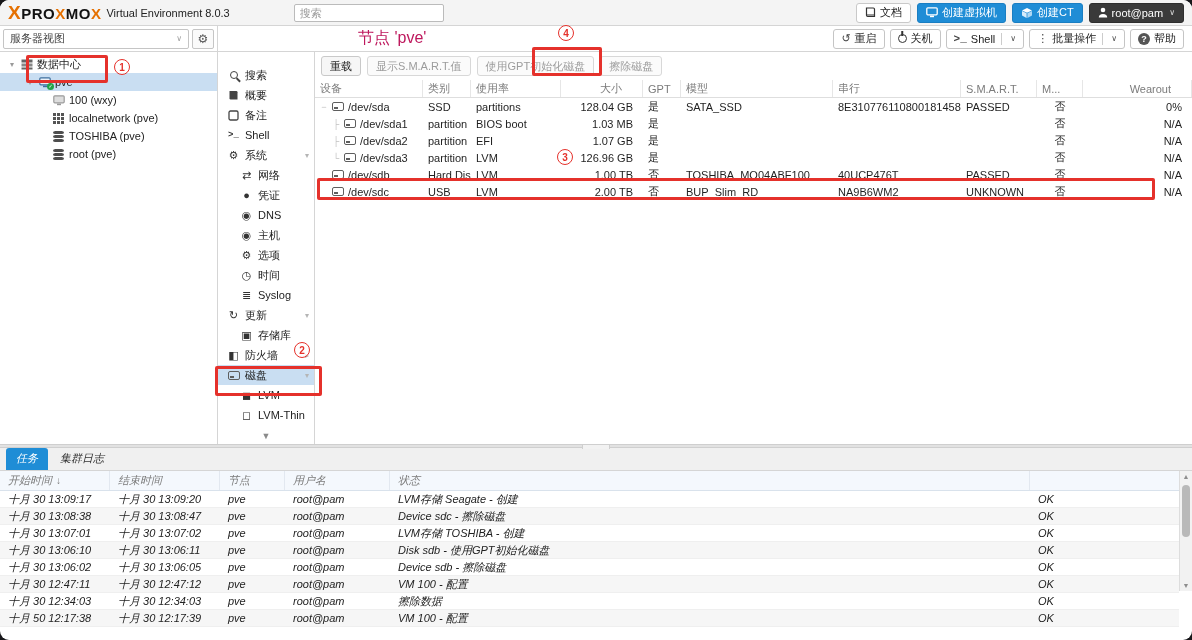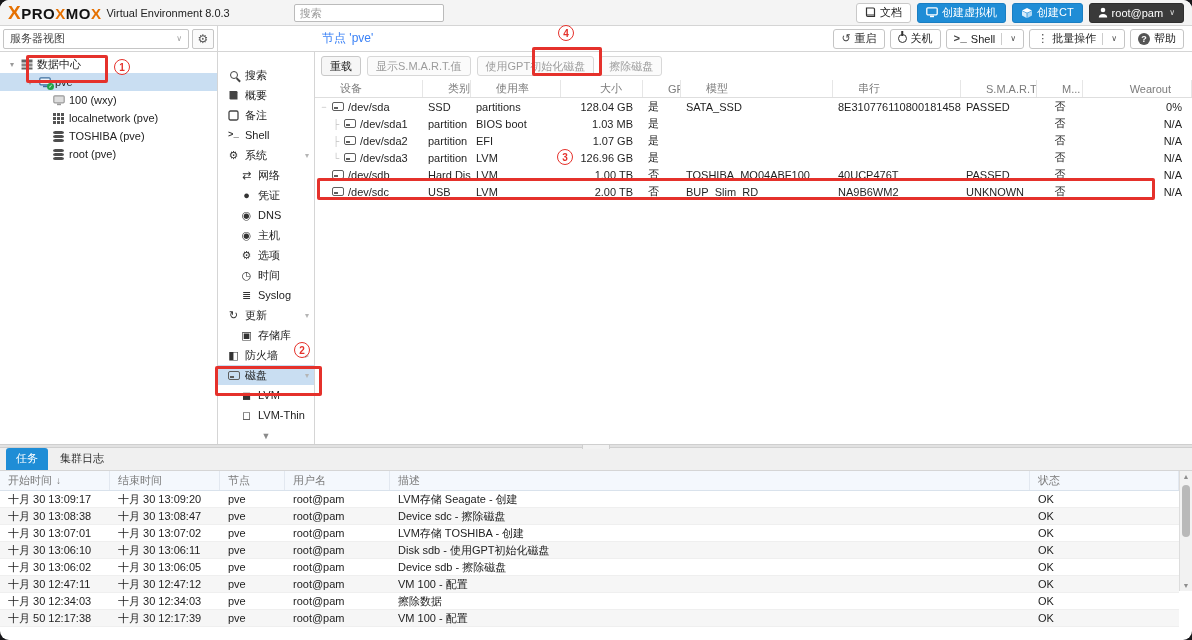--- a/index.html
+++ b/index.html
@@ -22,21 +22,21 @@
   .tb-btn.dark  { background:#3a3a3a; border:1px solid #2e2e2e; color:#fff; }
   .caret { font-size:8px; opacity:.8; margin-left:2px; }
 
   
   .row2 { height:26px; display:flex; border-bottom:1px solid #d5d5d5; background:#fff; }
   .row2-left { width:218px; border-right:1px solid #d5d5d5; display:flex; align-items:center; padding:0 3px; gap:3px; }
   .view-select { flex:1; height:20px; border:1px solid #c5c5c5; border-radius:2px; background:#fff; display:flex; align-items:center; padding:0 6px; color:#444; cursor:pointer; }
   .view-select .caret { margin-left:auto; color:#888; }
   .gear-btn { width:22px; height:20px; border:1px solid #c5c5c5; border-radius:2px; background:#fafafa; display:flex; align-items:center; justify-content:center; color:#555; font-size:12px; cursor:pointer; }
   .row2-right { flex:1; display:flex; align-items:center; padding-left:104px; padding-right:8px; }
-  .node-title { font-size:12px; color:#3b82f6; }
+  .node-title { font-size:16px; color:#be185d;margin-left:36px; }
   .row2-buttons { margin-left:auto; display:flex; align-items:center; gap:5px; }
   .sm-btn { height:20px; display:flex; align-items:center; gap:4px; padding:0 7px; background:#fff; border:1px solid #c5c5c5; border-radius:3px; color:#222; cursor:pointer; }
   .sm-btn .ic { color:#444; font-size:11px; }
   .split { width:1px; height:12px; background:#ccc; margin:0 2px; }
   .q-ic { width:12px; height:12px; background:#555; color:#fff; border-radius:50%; font-size:9px; font-weight:bold; display:flex; align-items:center; justify-content:center; }
   .pwr { position:relative; width:9px; height:9px; border:1.5px solid #333; border-radius:50%; display:inline-block; }
   .pwr::after { content:''; position:absolute; left:50%; top:-4px; width:1.5px; height:5px; background:#333; transform:translateX(-50%); }
 
   
   .main { display:flex; height:392px; }
@@ -56,39 +56,39 @@
   .m-caret { margin-left:auto; margin-right:5px; color:#b5b5b5; font-size:8px; }
   .menu-scroll-down { position:absolute; bottom:3px; left:0; right:0; text-align:center; color:#8a8a8a; font-size:9px; }
 
   .content { flex:1; background:#fff; position:relative; }
   .ctoolbar { display:flex; gap:6px; padding:4px 6px; height:28px; align-items:center; }
   .c-btn { height:20px; padding:0 8px; border:1px solid #c9c9c9; border-radius:3px; background:#f6f6f6; color:#222; display:flex; align-items:center; cursor:pointer; }
   .c-btn.disabled { color:#9c9c9c; background:#fbfbfb; border-color:#d8d8d8; }
 
   .dgrid { display:grid; grid-template-columns:108px 48px 90px 82px 38px 152px 128px 76px 46px 1fr; }
   .dhead { height:18px; border-bottom:1px solid #dedede; color:#7b7b7b; }
-  .dhead > div { display:flex; align-items:center; padding:0 5px; border-right:1px solid #e6e6e6; overflow:hidden; white-space:nowrap; cursor:pointer;margin-left:20px; }
+  .dhead > div { display:flex; align-items:center; padding:0 5px; border-right:1px solid #e6e6e6; overflow:hidden; white-space:nowrap; cursor:pointer; }
   .dhead > div.r { justify-content:flex-end; padding-right:20px; }
   .drow { height:17px; color:#1f1f1f; }
   .drow > div { display:flex; align-items:center; padding:0 5px; overflow:hidden; white-space:nowrap; }
   .drow > div.r { justify-content:flex-end; padding-right:10px; }
   .drow > div.c { justify-content:center; }
   .dev-cell { gap:4px; }
   .conn { color:#c2c2c2; font-size:9px; width:8px; text-align:center; }
   .conn.pad { margin-left:12px; }
   .dski { display:inline-block; width:12px; height:9px; border:1px solid #5e5e5e; border-radius:2px; position:relative; flex:none; }
   .dski::after { content:''; position:absolute; left:1px; bottom:1px; width:4px; height:2px; background:#5e5e5e; }
   .dbi { display:inline-block; width:11px; height:3px; background:#4e4e4e; border-radius:45%/100%; box-shadow:0 4px 0 #4e4e4e, 0 8px 0 #4e4e4e; margin-bottom:8px; flex:none; }
 
   
   .splitter { height:4px; background:#e2e2e2; border-top:1px solid #cfcfcf; border-bottom:1px solid #cfcfcf; position:relative; cursor:row-resize; }
   .splitter .handle { position:absolute; left:50%; top:0; transform:translateX(-50%); width:28px; height:4px; background:#f2f2f2; border-left:1px solid #cfcfcf; border-right:1px solid #cfcfcf; }
 
   
-  .bottom { height:143px; display:flex; flex-direction:column; background:#0c4a6e; }
+  .bottom { height:143px; display:flex; flex-direction:column; background:#0c4a6e;font-style:italic; }
   .btabs { height:23px; display:flex; align-items:flex-end; gap:2px; padding:2px 0 0 6px; background:#f0f0f0; border-bottom:1px solid #d5d5d5; }
   .btab { padding:3px 10px 4px; border-radius:3px 3px 0 0; cursor:pointer; color:#333; }
   .btab.active { background:#1f8dd6; color:#fff; }
   .log-area { flex:1; display:flex; background:#fff; min-height:0; }
   .log-table { flex:1; min-width:0; }
   .lgrid { display:grid; grid-template-columns:110px 110px 65px 105px 640px 1fr; }
   .lhead { height:20px; background:#f4f8fd; border-bottom:1px solid #d9e2ec; color:#7b7b7b; }
   .lhead > div { display:flex; align-items:center; padding:0 8px; border-right:1px solid #e2e8f0; cursor:pointer; white-space:nowrap; overflow:hidden; }
   .sort-arrow { margin-left:4px; color:#777; font-size:10px; }
   .lrow { height:17px; border-bottom:1px solid #efefef; }
@@ -487,21 +487,20 @@
     <div class="log-area">
       <div class="log-table">
         <div class="lgrid lhead">
           <div>
               <span>开始时间</span>
               <span class="sort-arrow">↓</span>
             </div>
           <div>结束时间</div>
           <div>节点</div>
           <div>用户名</div>
-          <div>描述</div>
           <div>状态</div>
         </div>
         <div>
 
             <div class="lgrid lrow">
               <div>十月 30 13:09:17</div>
               <div>十月 30 13:09:20</div>
               <div>pve</div>
               <div>root@pam</div>
               <div>LVM存储 Seagate - 创建</div>

